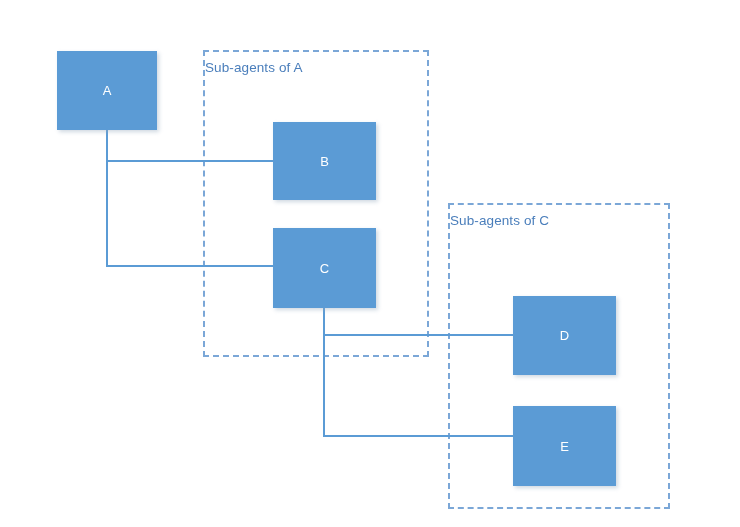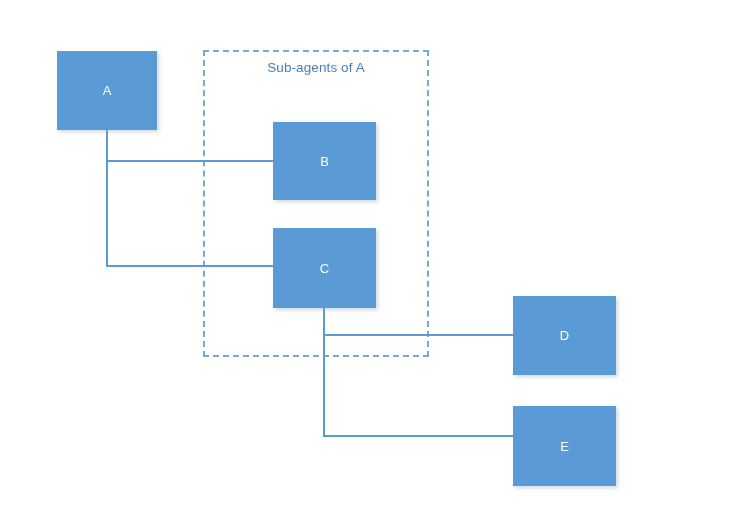--- a/index.html
+++ b/index.html
@@ -20,21 +20,21 @@
   .group-box {
     position: absolute;
     border: 2px dashed #7BA7D7;
     box-sizing: border-box;
     background: transparent;
   }
   .group-label {
     position: absolute;
     left: 0;
     right: 0;
-    text-align: center;
+    text-align: left;
     color: #4A7EBB;
     font-size: 13.5px;
     font-family: "Liberation Sans", sans-serif;
     letter-spacing: 0.1px;
     white-space: nowrap;
   }
   .node {
     position: absolute;
     background: #5B9BD5;
     box-sizing: border-box;
@@ -55,20 +55,23 @@
 </style>
 </head>
 <body>
 
 <div id="canvas">
 
   <div class="group-box" style="left:203px; top:50px; width:226px; height:307px;">
     <div class="group-label" style="top:8px;">Sub-agents of A</div>
   </div>
 
+  <div class="group-box" style="left:448px; top:203px; width:222px; height:306px;">
+    <div class="group-label" style="top:8px;">Sub-agents of C</div>
+  </div>
 
   <div class="edge edge-v" style="left:106px; top:130px; height:32px;"></div>
   <div class="edge edge-h" style="left:106px; top:160px; width:168px;"></div>
 
   <div class="edge edge-v" style="left:106px; top:160px; height:107px;"></div>
   <div class="edge edge-h" style="left:106px; top:265px; width:168px;"></div>
 
   <div class="edge edge-v" style="left:323px; top:308px; height:28px;"></div>
   <div class="edge edge-h" style="left:323px; top:334px; width:191px;"></div>
 

